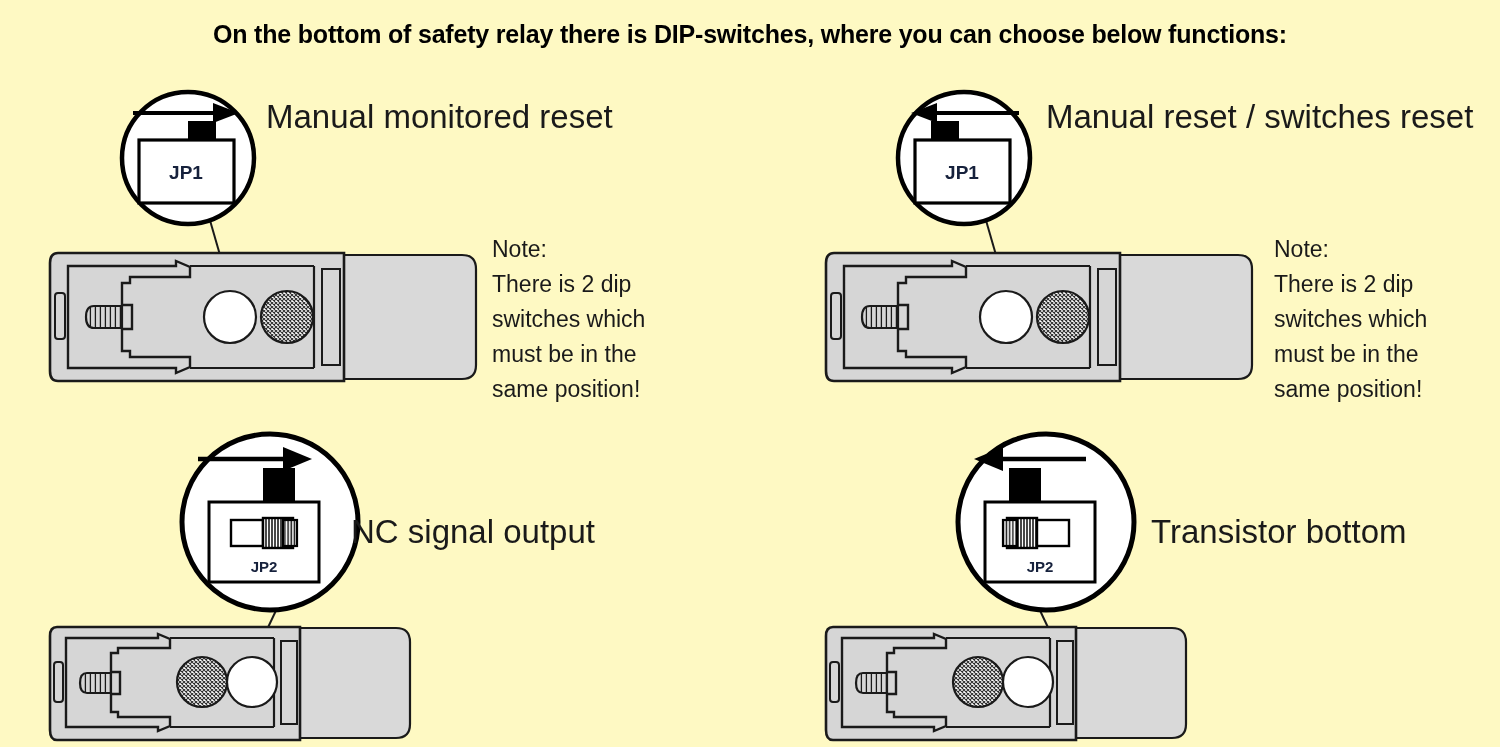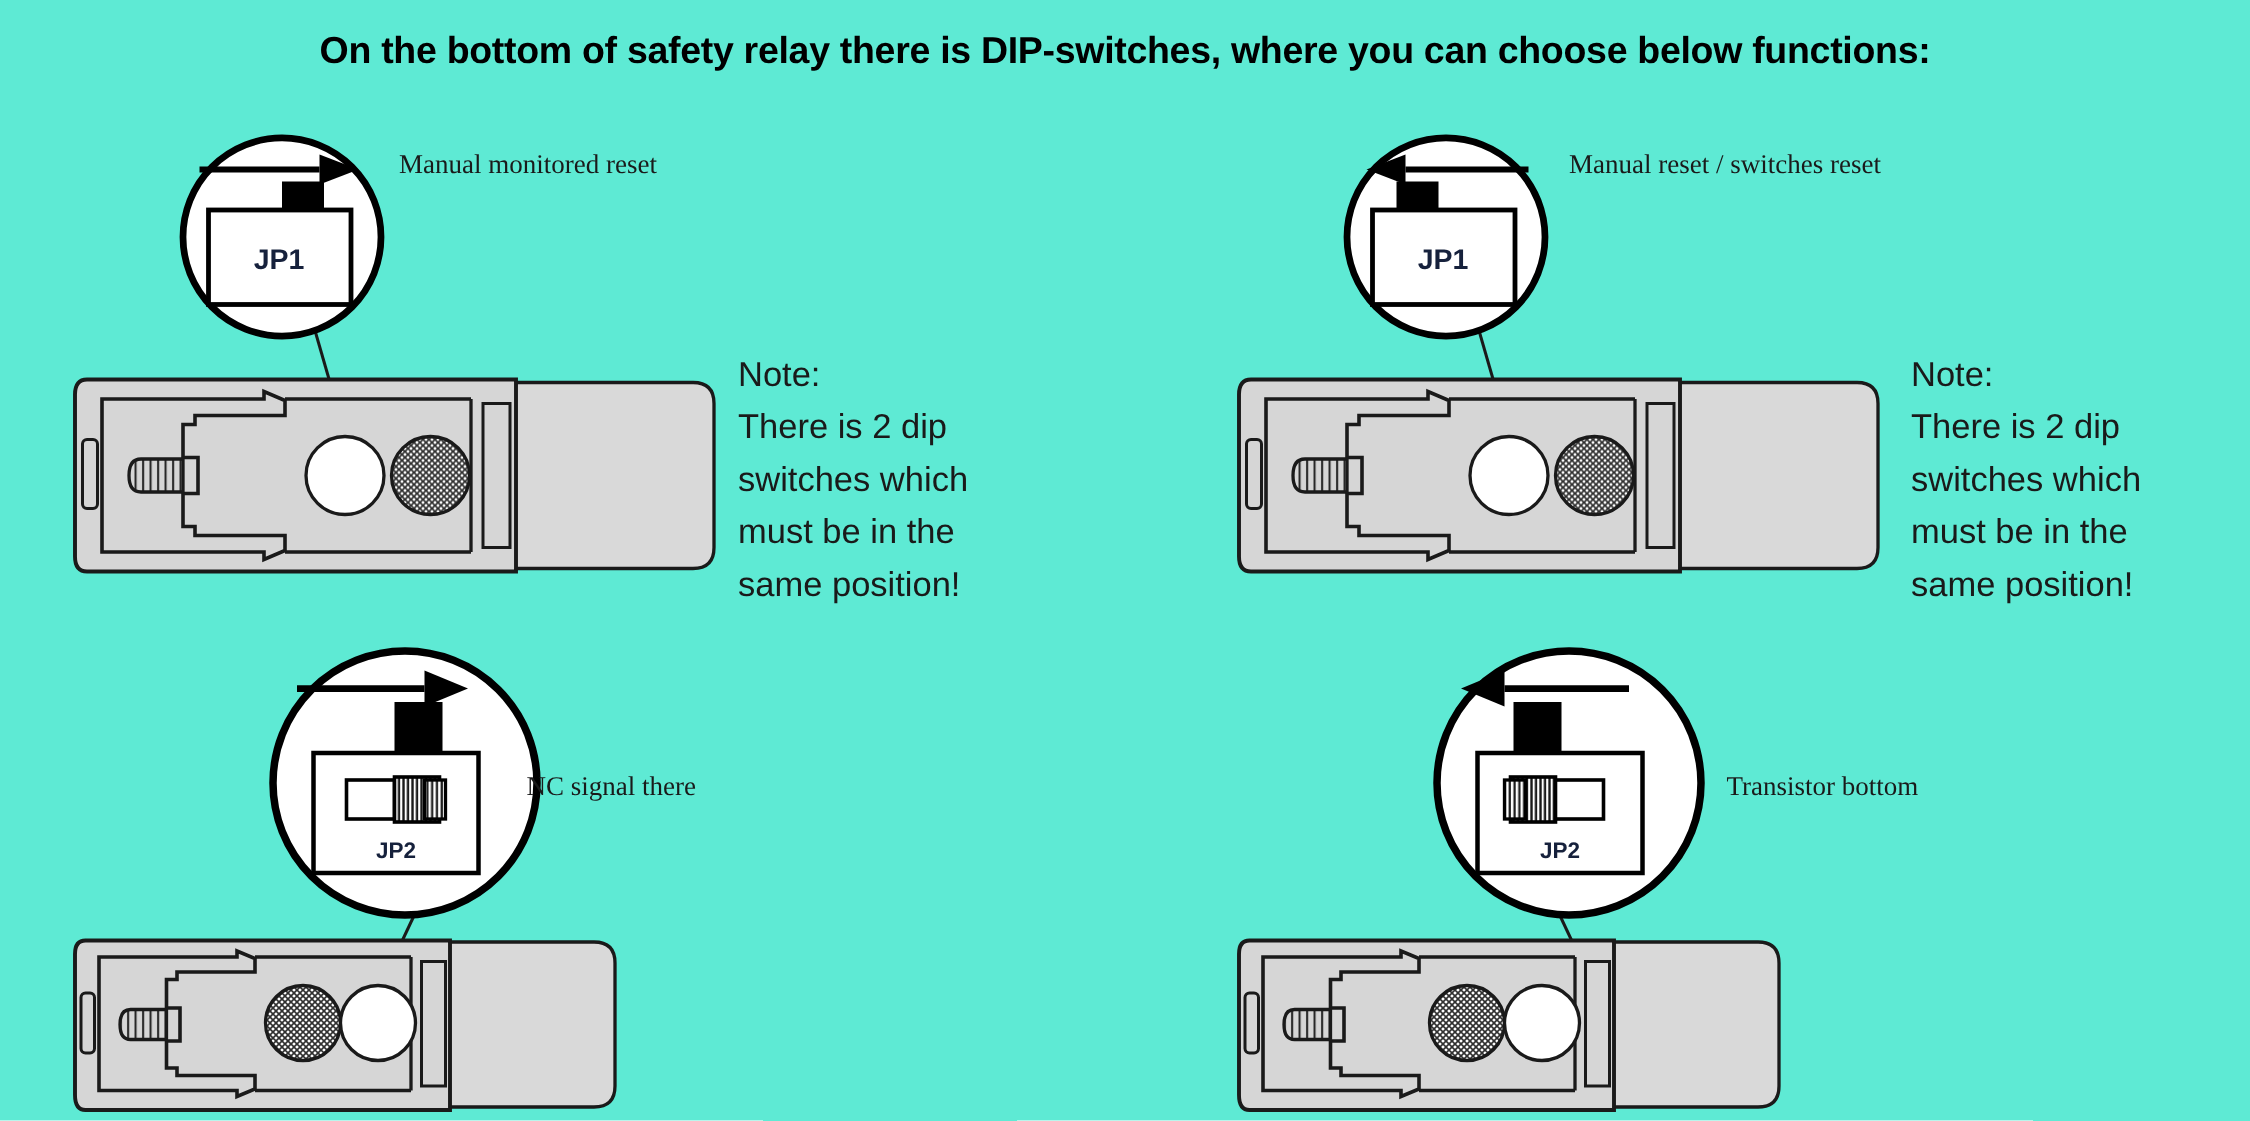--- a/index.html
+++ b/index.html
@@ -9,45 +9,44 @@
     background: #ffffff;
   }
   body {
     font-family: "Liberation Sans", sans-serif;
     color: #000000;
   }
   #page {
     position: relative;
     width: 1500px;
     height: 747px;
-    background: #5eead4;
+    background: #fef9c3;
     overflow: hidden;
   }
   .heading {
     position: absolute;
     left: 0;
     top: 20px;
     width: 1500px;
     text-align: center;
     font-size: 25px;
     font-weight: bold;
     letter-spacing: -0.2px;
     color: #000000;
     white-space: nowrap;
   }
   .panel {
     position: absolute;
   }
   .fn-label {
     position: absolute;
-    font-size: 18px;
+    font-size: 33px;
     color: #1a1a1a;
     white-space: nowrap;
     line-height: 1;
-    font-family: Liberation Serif, serif;
   }
   .note {
     position: absolute;
     font-size: 23px;
     line-height: 35px;
     color: #1a1a1a;
     white-space: pre-line;
   }
   svg { display: block; overflow: visible; }
 </style>
@@ -190,21 +189,21 @@
       <rect x="88" y="36" width="32" height="36" fill="#000000"></rect>
 
       <rect x="34" y="70" width="110" height="80" fill="#ffffff" stroke="#000000" stroke-width="3"></rect>
 
       <rect x="56" y="88" width="32" height="26" fill="#ffffff" stroke="#000000" stroke-width="2.4"></rect>
       <rect x="88" y="86" width="30" height="30" fill="url(#vertHatchDense)" stroke="#000000" stroke-width="2.4"></rect>
       <rect x="108" y="88" width="14" height="26" fill="url(#vertHatch)" stroke="#000000" stroke-width="2.2"></rect>
       <text x="89" y="140" font-family="Liberation Sans, sans-serif" font-size="15" font-weight="bold" fill="#16213c" text-anchor="middle">JP2</text>
     </svg>
 
-    <div class="fn-label" style="left:351px; top:505px; top:95px;">NC signal there</div>
+    <div class="fn-label" style="left:351px; top:505px; top:95px;">NC signal output</div>
 
     <svg width="380" height="125" style="position:absolute; left:44px; top:202px;" viewBox="0 0 380 125">
       <path d="M252,6 L352,6 Q366,6 366,20 L366,102 Q366,116 352,116 L252,116 Z" fill="#d9d9d9" stroke="#1a1a1a" stroke-width="2.2"></path>
       <path d="M13,5 Q6,5 6,14 L6,108 Q6,118 13,118 L256,118 L256,5 Z" fill="#d6d6d6" stroke="#1a1a1a" stroke-width="2.6"></path>
       <rect x="10" y="40" width="9" height="40" rx="3" fill="#d6d6d6" stroke="#1a1a1a" stroke-width="2"></rect>
       <path d="M22,16 L114,16 L114,12 L126,17 L126,26 L74,26 L74,31
                L67,31 L67,50 L76,50 L76,72 L67,72 L67,90 L74,90 L74,95
                L126,95 L126,104 L114,109 L114,105 L22,105 Z" fill="none" stroke="#1a1a1a" stroke-width="2.4"></path>
       <path d="M43,51 Q36,51 36,61 Q36,71 43,71 L67,71 L67,51 Z" fill="url(#springHatch)" stroke="#1a1a1a" stroke-width="2.2"></path>
       <path d="M230,16 L230,105" stroke="#1a1a1a" stroke-width="2.2" fill="none"></path>

